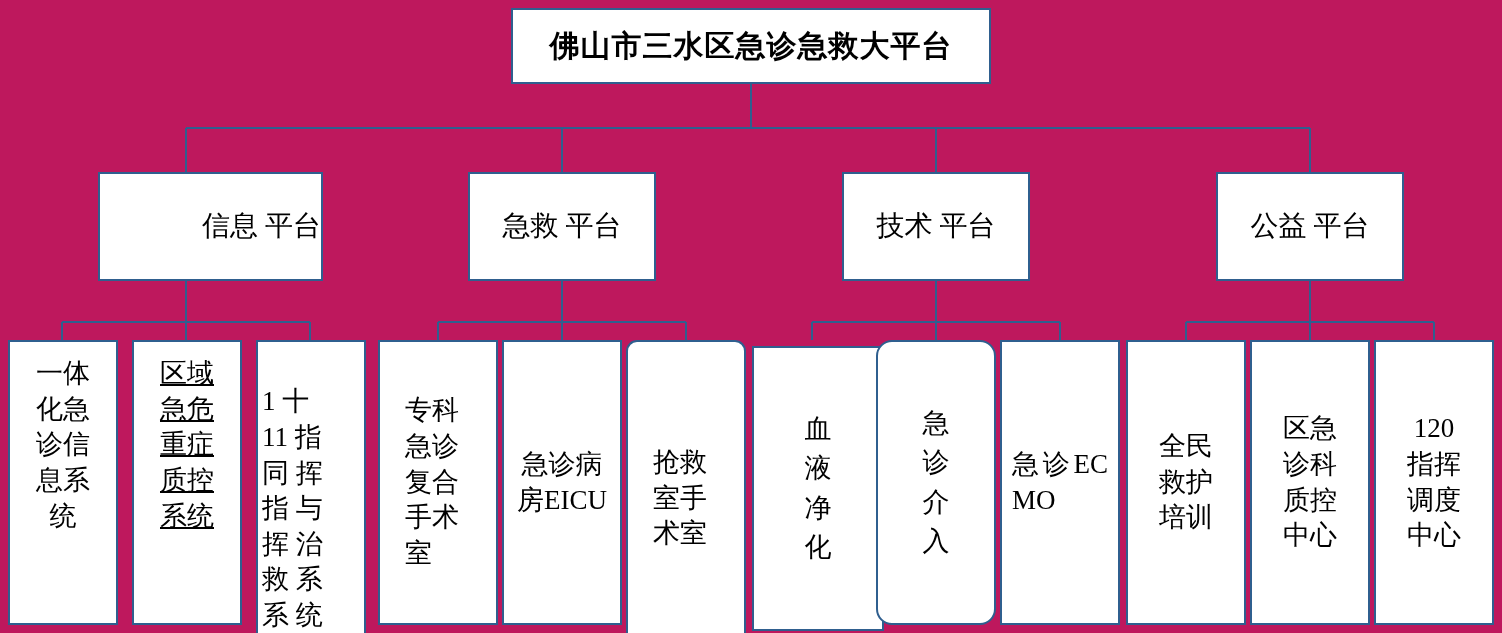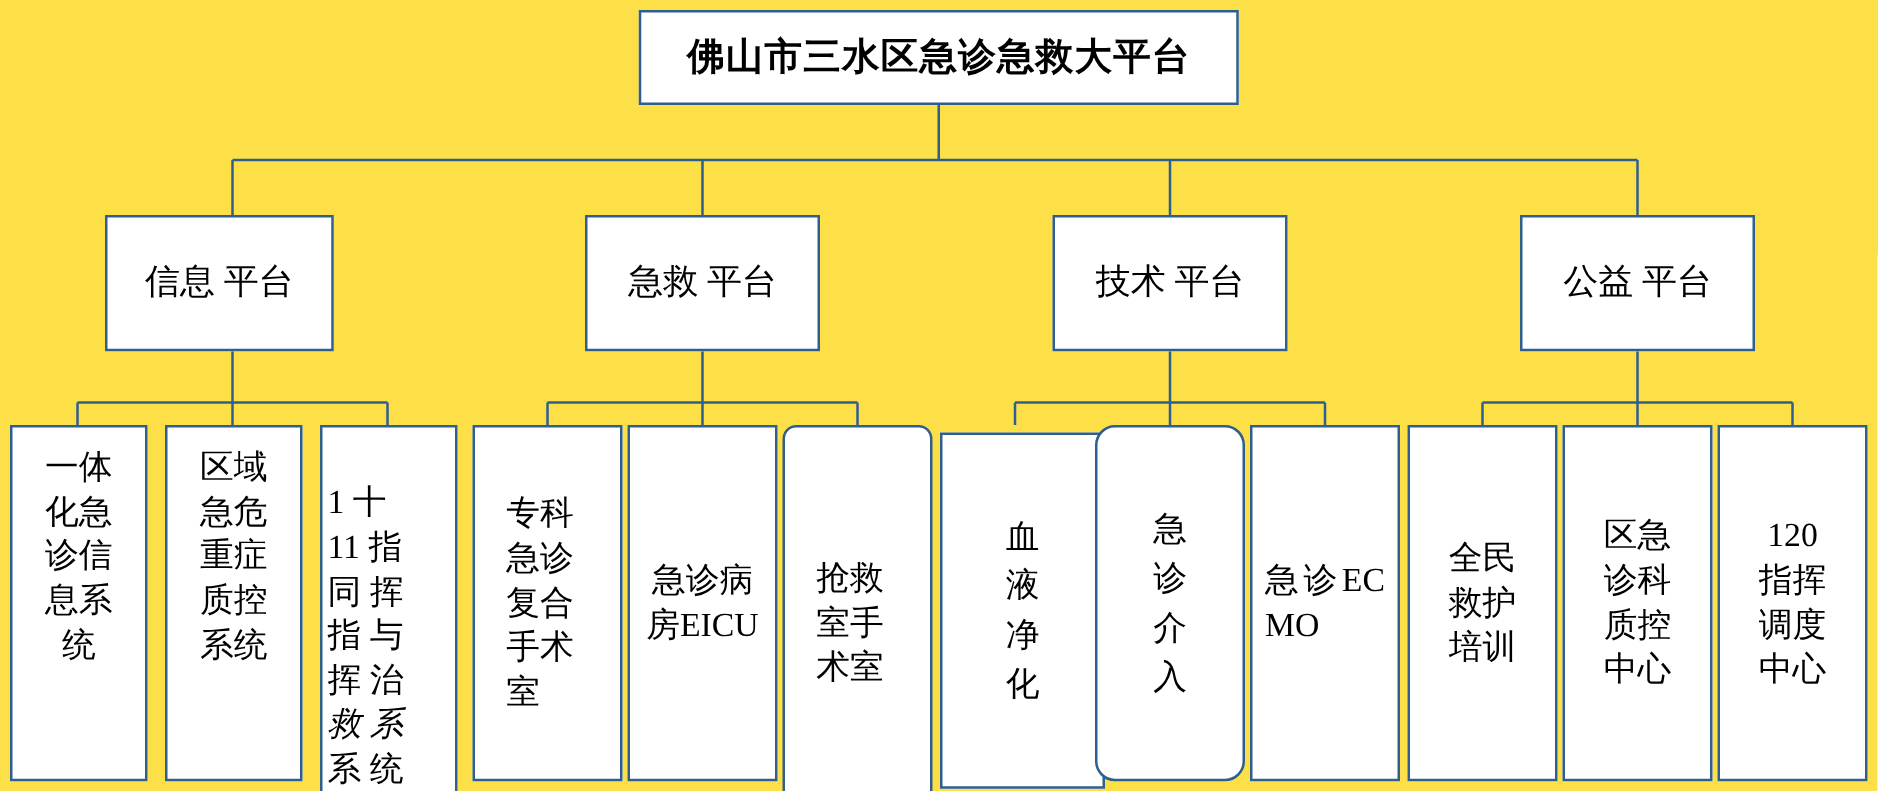--- a/index.html
+++ b/index.html
@@ -9,21 +9,21 @@
   }
   body {
     font-family: "Liberation Serif", "DejaVu Serif", serif;
     color: #000000;
   }
   #stage {
     position: relative;
     width: 1502px;
     height: 633px;
     overflow: hidden;
-    background: #fde047;
+    background: #be185d;
   }
   .node {
     position: absolute;
     box-sizing: border-box;
     border: 2px solid #2f5f8f;
     background: #ffffff;
     display: flex;
     align-items: center;
     justify-content: center;
     text-align: center;
@@ -99,56 +99,56 @@
       <path d="M1186 322 L1186 340"></path>
       <path d="M1310 322 L1310 340"></path>
       <path d="M1434 322 L1434 340"></path>
     </g>
   </svg>
 
   <div class="node root" style="left:511px; top:8px; width:480px; height:76px;">
     <span>佛山市三水区急诊急救大平台</span>
   </div>
 
-  <div class="node level2" style="left:84px; top:172px; width:183px; height:109px;">
+  <div class="node level2" style="left:98px; top:172px; width:225px; height:109px;justify-content:flex-end;">
     <span style="white-space:pre-line; display:block;">信息 平台</span>
   </div>
   <div class="node level2" style="left:842px; top:172px; width:188px; height:109px;">
     <span style="white-space:pre-line; display:block;">技术 平台</span>
   </div>
   <div class="node level2" style="left:468px; top:172px; width:188px; height:109px;">
     <span style="white-space:pre-line; display:block;">急救 平台</span>
   </div>
   <div class="node leaf hleaf" style="left:8px; top:340px; width:110px; height:285px; flex-direction:column; justify-content:flex-start; padding-top:14px;">
     <span class="htxt">一体</span>
     <span class="htxt">化急</span>
     <span class="htxt">诊信</span>
     <span class="htxt">息系</span>
     <span class="htxt">统</span>
   </div>
 
   <div class="node level2" style="left:1216px; top:172px; width:188px; height:109px;">
     <span style="white-space:pre-line; display:block;">公益 平台</span>
   </div>
 
-  <div class="node leaf hleaf" style="left:132px; top:340px; width:110px; height:285px; flex-direction:column; justify-content:flex-start; padding-top:14px;">
+  <div class="node leaf hleaf" style="left:132px; top:340px; width:110px; height:285px; flex-direction:column; justify-content:flex-start; padding-top:14px;text-decoration:underline;">
     <span class="htxt">区域</span>
     <span class="htxt">急危</span>
     <span class="htxt">重症</span>
     <span class="htxt">质控</span>
     <span class="htxt">系统</span>
   </div>
 
   <div class="node leaf hleaf" style="left:256px; top:340px; width:110px; height:330px; flex-direction:column; justify-content:center; padding-top:14px;">
     <span class="htxt" style="display:flex; justify-content:space-between;">1 十</span>
     <span class="htxt" style="display:flex; justify-content:space-between;">11 指</span>
     <span class="htxt" style="display:flex; justify-content:space-between;">同 挥</span>
     <span class="htxt" style="display:flex; justify-content:space-between;">指 与</span>
     <span class="htxt" style="display:flex; justify-content:space-between;">挥 治</span>
-    <span class="htxt" style="display:flex; justify-content:space-between;font-style:italic;">救 系</span>
+    <span class="htxt" style="display:flex; justify-content:space-between;">救 系</span>
     <span class="htxt" style="display:flex; justify-content:space-between;">系 统</span>
   </div>
 
   <div class="node leaf" style="left:378px; top:340px; width:120px; height:285px;">
     <span style="display:block; width:66px; word-break:break-all; text-align:left;">专科急诊复合手术室</span>
   </div>
   <div class="node leaf" style="left:502px; top:340px; width:120px; height:285px;">
     <span style="display:block; width:92px; word-break:break-all; text-align:center;">急诊病房EICU</span>
   </div>
   <div class="node leaf" style="left:626px; top:340px; width:120px; height:317px;border-radius:11px;">

